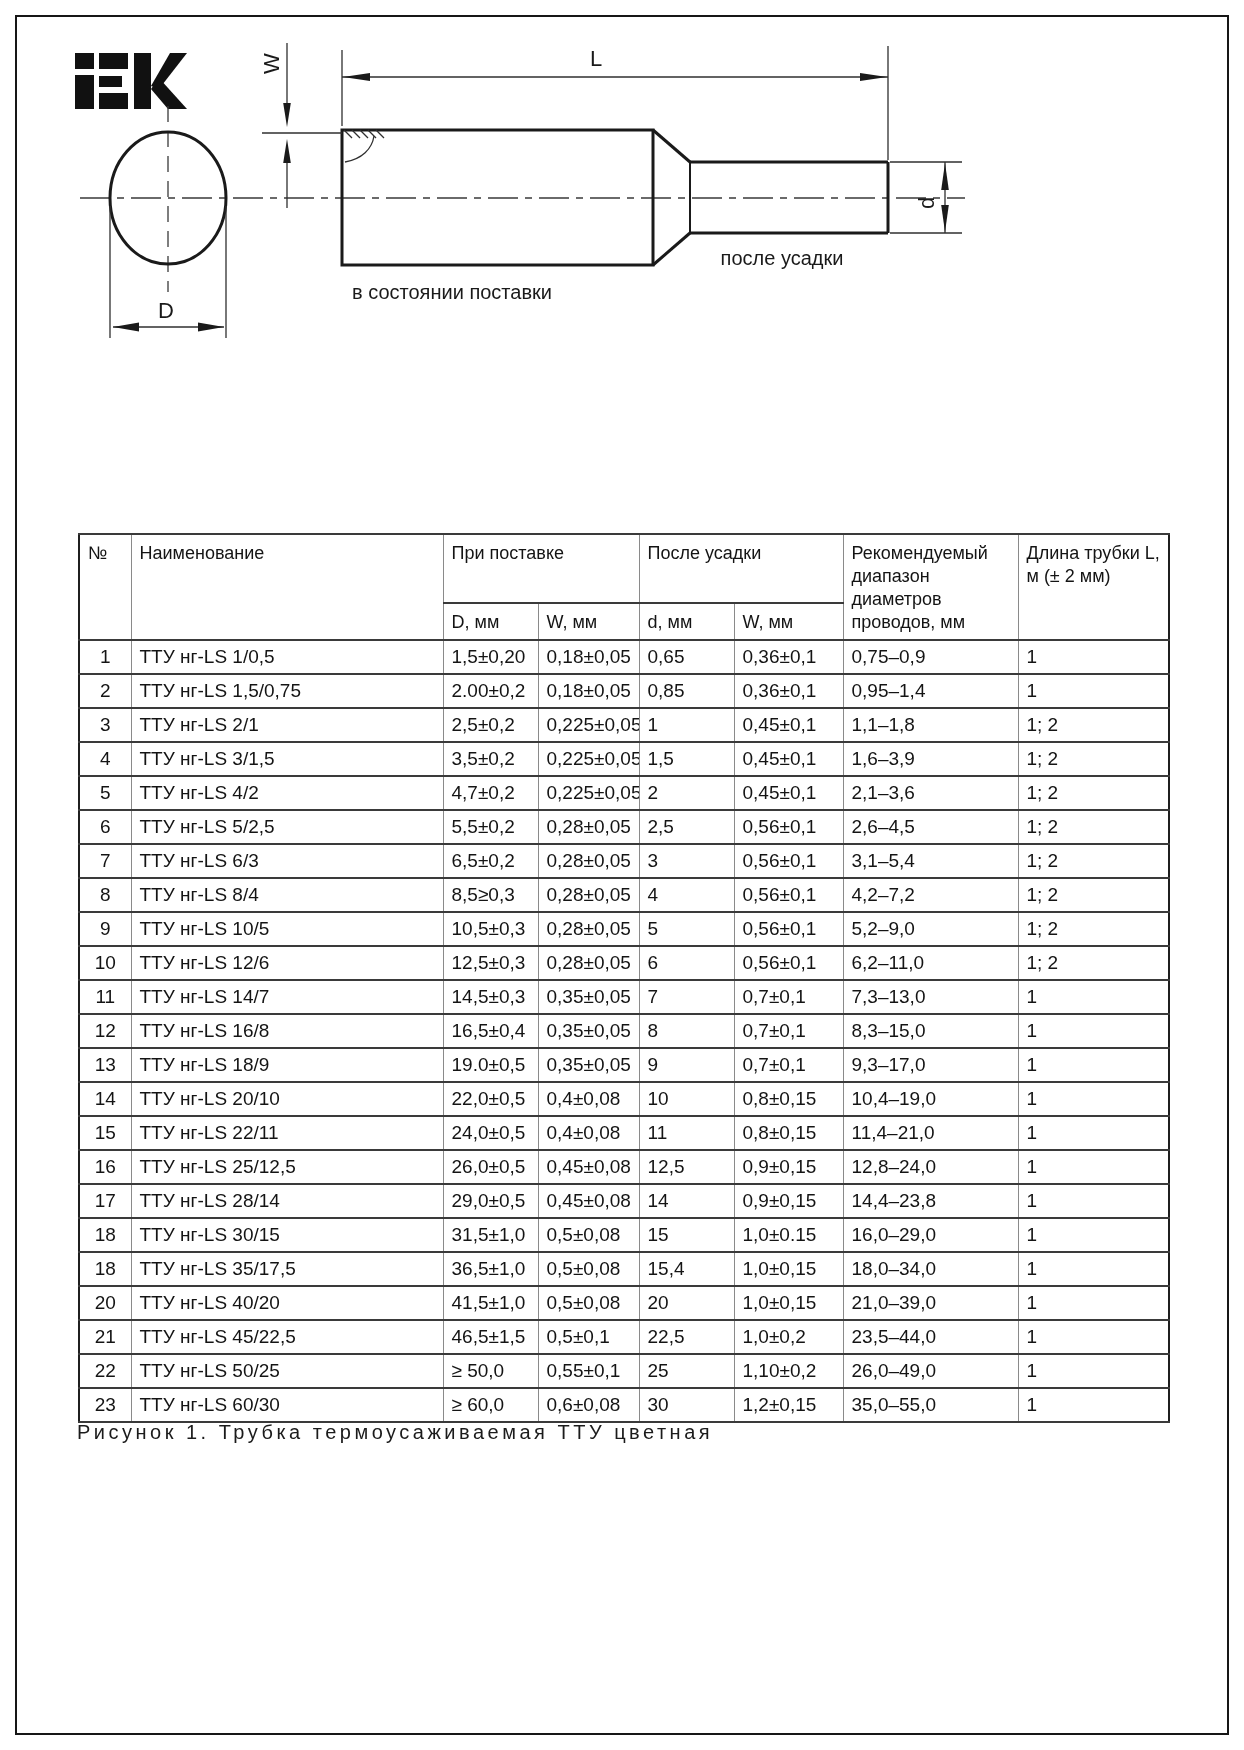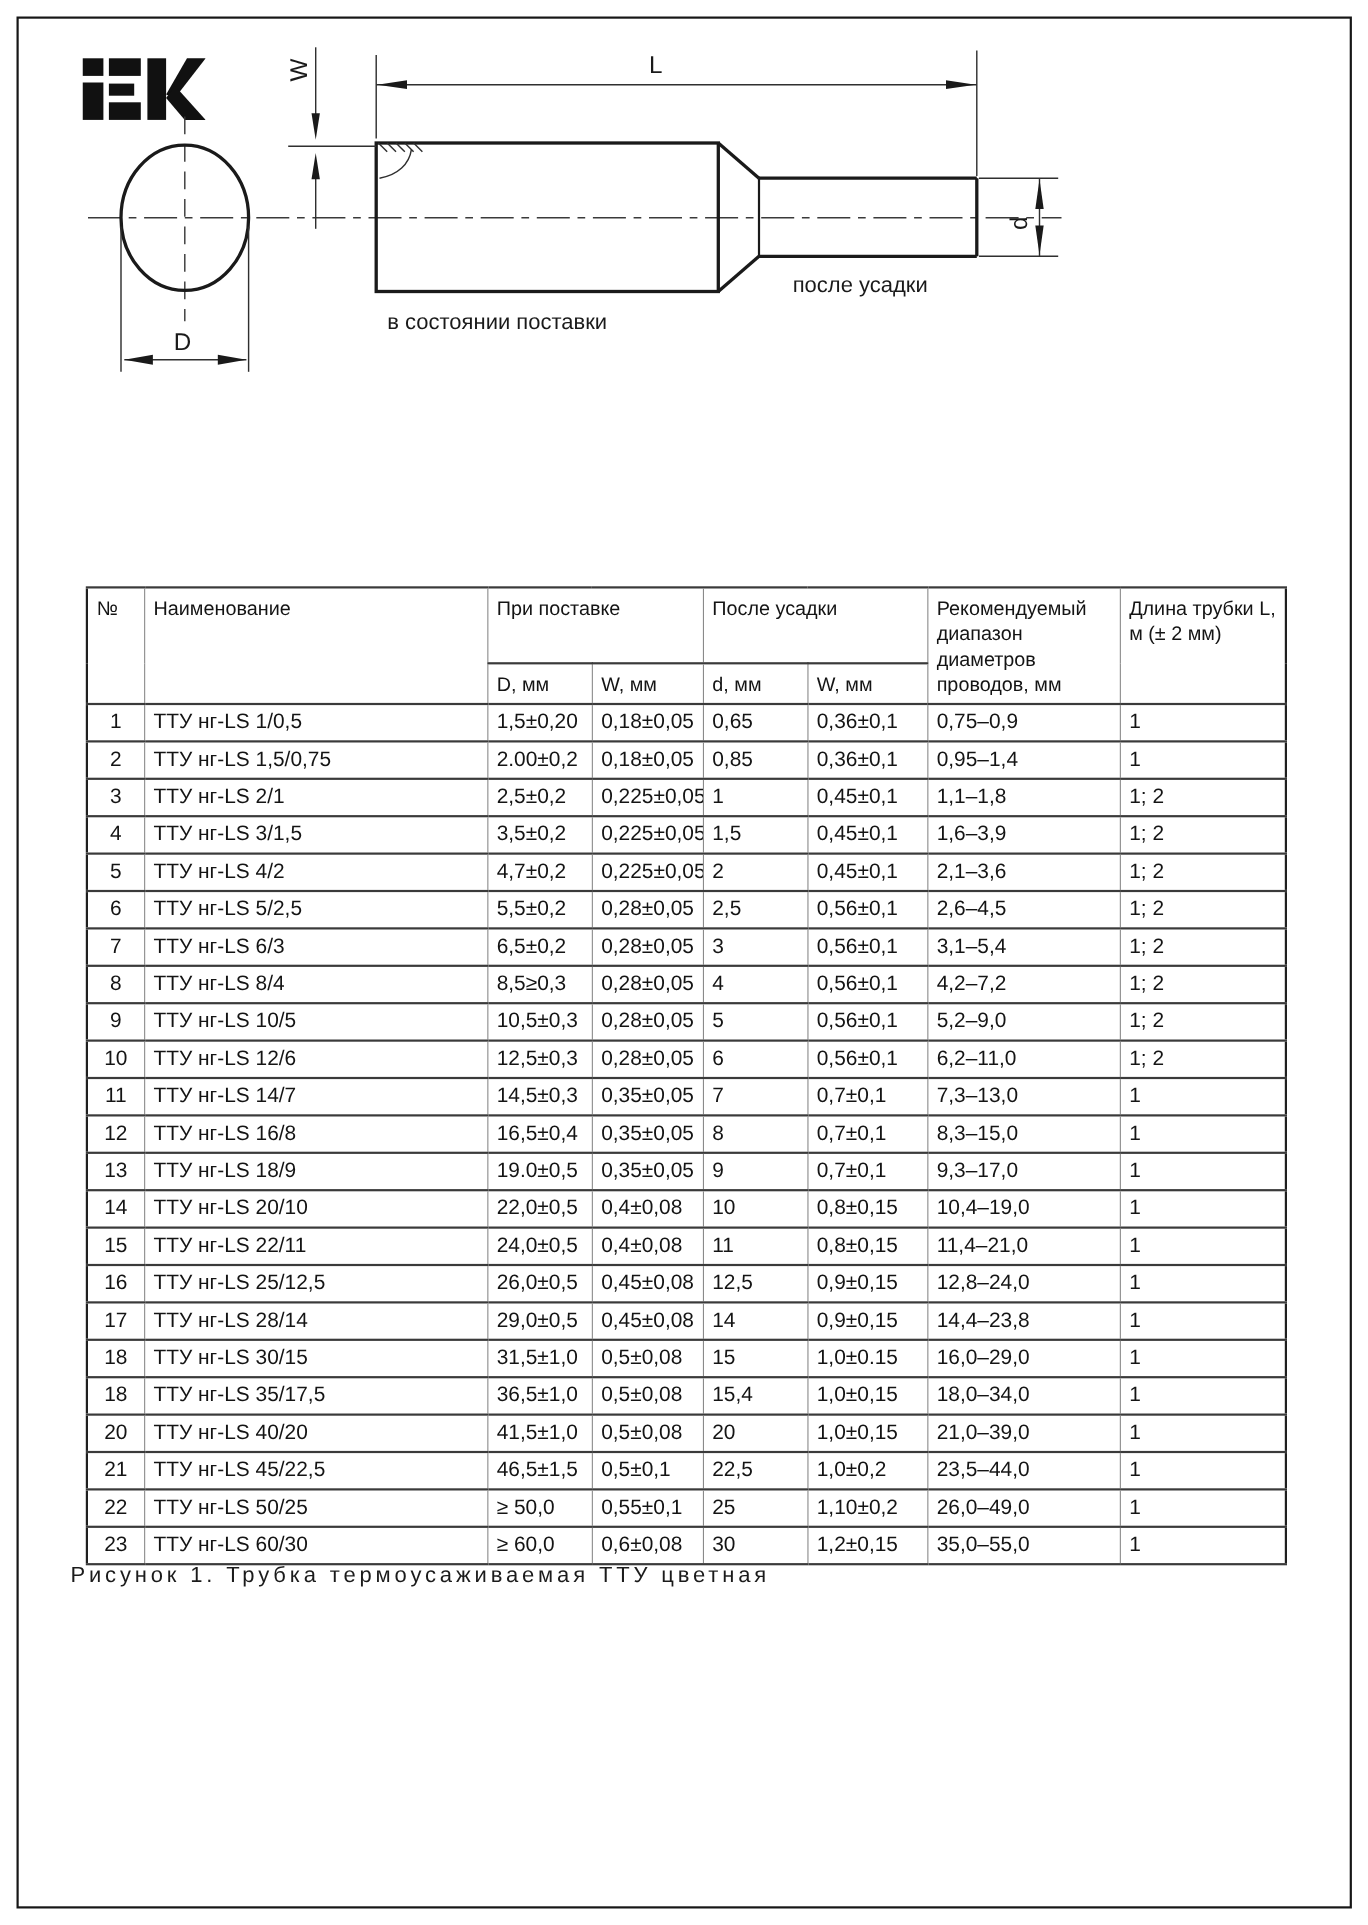--- a/index.html
+++ b/index.html
@@ -33,21 +33,21 @@
     padding:0 8px;overflow:hidden;
   }
   .spec-table{border:2px solid #1f1f1f;}
   .spec-table th{
     font-weight:normal;text-align:left;vertical-align:top;
     padding-top:7px;padding-bottom:5px;font-size:18px;line-height:1.28;
   }
   .spec-table td{height:32px;vertical-align:middle;text-align:left;}
   .spec-table td:first-child{text-align:center;padding:0 2px;}
   .caption{
-    position:absolute;left:64px;top:1421px;width:1090px;
+    position:absolute;left:77px;top:1421px;width:1090px;
     font-size:20px;letter-spacing:3.5px;color:#1b1b1b;white-space:nowrap;
   }
 </style>
 </head>
 <body>
 
 <div class="page-frame"></div>
 
 <div class="logo">
   <svg viewBox="0 0 112 56" width="112" height="58">

